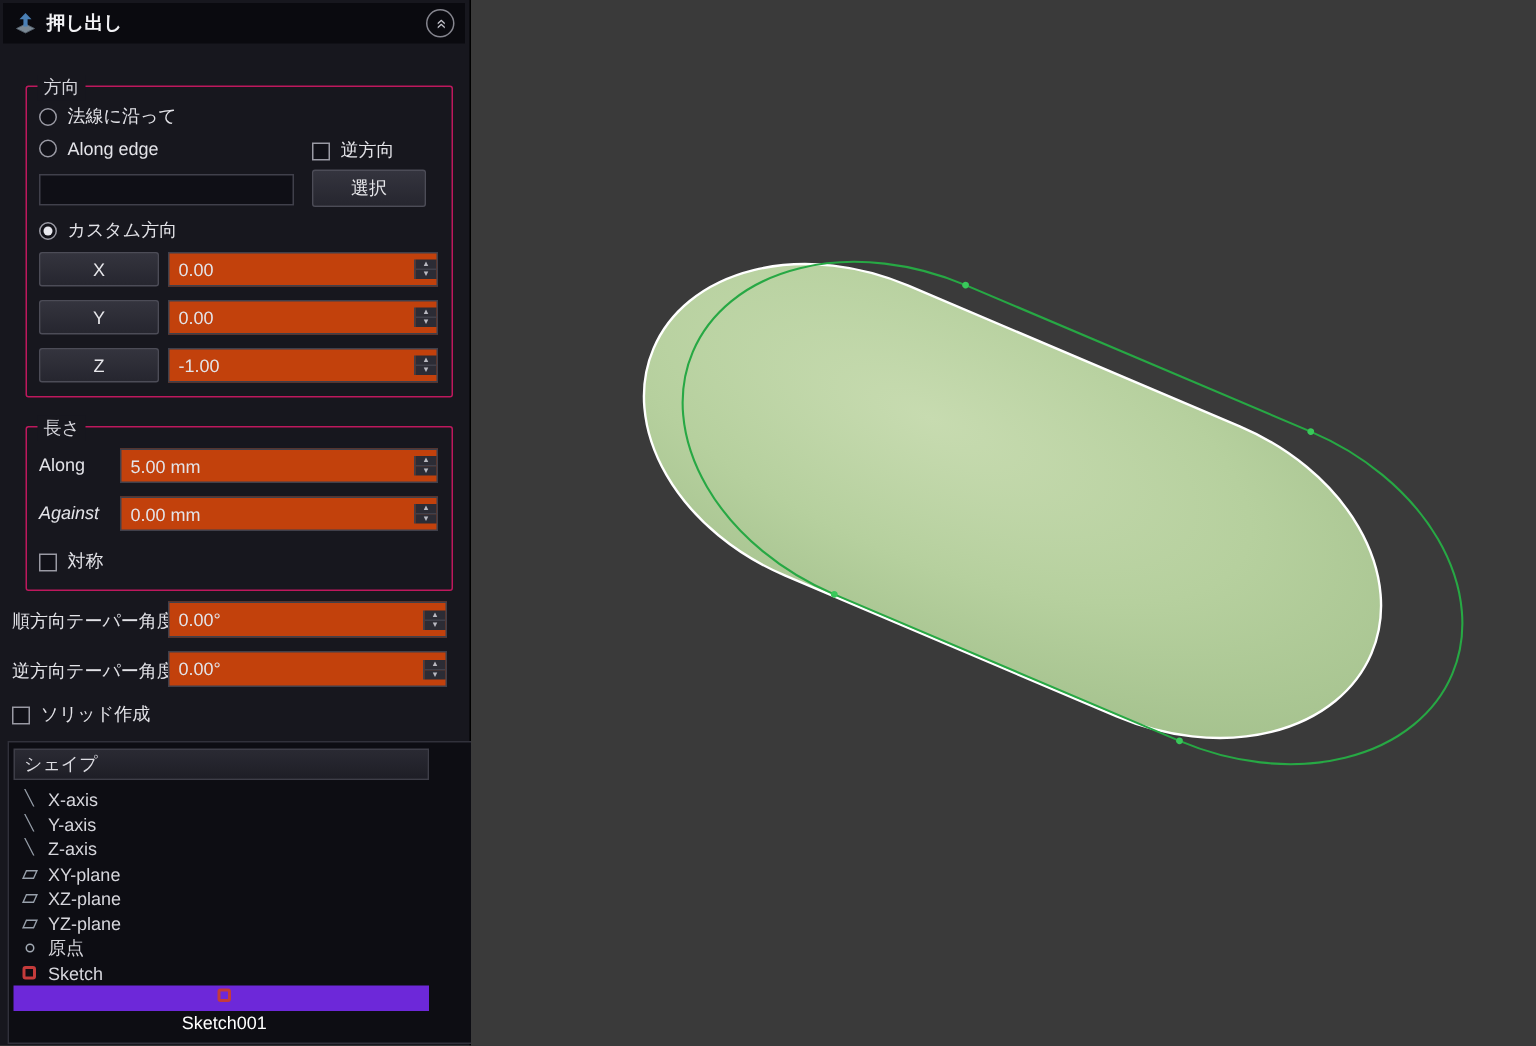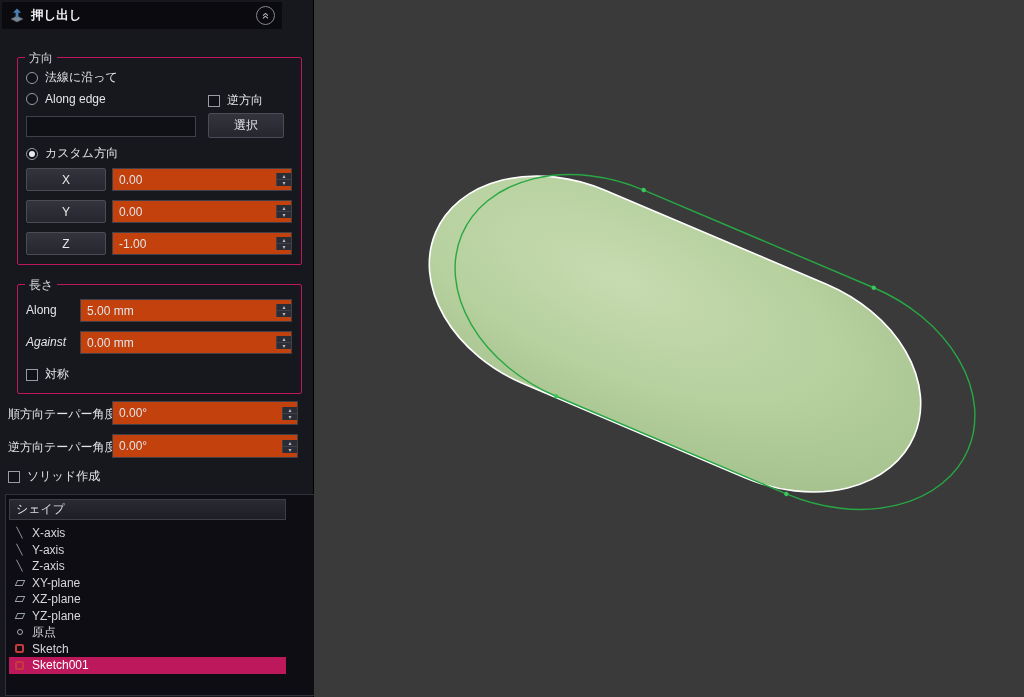--- a/index.html
+++ b/index.html
@@ -4,21 +4,21 @@
 <style>
   html,body{margin:0;padding:0;}
   body{
     width:1024px;height:697px;overflow:hidden;position:relative;
     background:#3a3a3a;
     font-family:"Liberation Sans","DejaVu Sans",sans-serif;
     -webkit-font-smoothing:antialiased;
   }
   
   .panel{position:absolute;left:0;top:0;width:314px;height:697px;background:#17171e;border-right:1px solid #000;box-sizing:border-box;}
-  .header{position:absolute;left:2px;top:2px;width:280px;height:27px;background:#0a0a0f;display:flex;align-items:center;gap:6px;padding:4px 7px;box-sizing:border-box;}
+  .header{position:absolute;left:2px;top:2px;width:308px;height:27px;background:#0a0a0f;display:flex;align-items:center;gap:6px;padding:4px 7px;box-sizing:border-box;}
   .htitle{font-size:12.5px;font-weight:bold;color:#f2f2f5;}
   .collapse{margin-left:auto;width:19px;height:19px;border-radius:50%;border:1px solid #86868f;color:#c2c2ca;display:flex;align-items:center;justify-content:center;box-sizing:border-box;}
   .collapse::before{content:"\00BB";transform:rotate(-90deg);font-size:12px;line-height:1;display:block;}
 
   .group{position:absolute;border:1px solid #be185d;border-radius:2px;}
   .gtitle{position:absolute;top:-8px;left:7px;background:#17171e;padding:0 4px;font-size:12px;color:#d6d6dc;}
 
   .radio{position:absolute;display:flex;align-items:center;gap:7px;}
   .rdot{width:12px;height:12px;border-radius:50%;border:1px solid #9a9aa4;background:#111118;box-sizing:border-box;position:relative;flex:none;}
   .radio.checked .rdot::after{content:"";position:absolute;left:2px;top:2px;width:6px;height:6px;border-radius:50%;background:#e9e9ef;}
@@ -37,21 +37,21 @@
   .su,.sd{flex:1;display:flex;align-items:center;justify-content:center;background:#2c2c35;color:#b8b8c0;font-size:6px;line-height:1;}
   .su{border-bottom:1px solid #40404b;}
   .su::before{content:"\25B4";}
   .sd::before{content:"\25BE";}
 
   
   .shape-list{position:absolute;left:5px;top:494px;width:340px;height:202px;background:#0d0d13;border:1px solid #31313b;box-sizing:border-box;}
   .list-header{position:absolute;left:3px;top:4px;width:277px;height:21px;background:linear-gradient(#2a2a33,#1e1e26);border:1px solid #3e3e48;box-sizing:border-box;font-size:12px;color:#dcdce2;display:flex;align-items:center;padding-left:6px;}
   .list-rows{position:absolute;left:3px;top:30px;width:277px;}
   .lrow{height:16.5px;display:flex;align-items:center;gap:6px;padding-left:4px;font-size:12px;color:#d6d6dc;box-sizing:border-box;}
-  .lrow.sel{background:#be185d;color:#fff;}
+  .lrow.sel{background:#6d28d9;color:#fff;flex-direction:column;}
   .licon{width:13px;height:12px;display:inline-flex;align-items:center;justify-content:center;flex:none;}
   .licon.axis::before{content:"\2572";font-size:10px;color:#98a0ab;line-height:1;}
   .licon.plane::before{content:"";width:8px;height:6px;border:1px solid #98a0ab;transform:skewX(-24deg);box-sizing:border-box;}
   .licon.origin::before{content:"";width:6px;height:6px;border:1px solid #a2aab4;border-radius:50%;box-sizing:border-box;}
   .licon.sketch::before{content:"";width:9px;height:9px;border:2px solid #c43b3b;border-radius:2px;box-sizing:border-box;}
   .scrollbar{position:absolute;right:2px;top:2px;width:11px;height:194px;background:#15151c;}
   .sb-thumb{position:absolute;left:1px;right:1px;top:26px;height:118px;background:#3e3e49;border:1px solid #50505c;box-sizing:border-box;}
   .sb-step{position:absolute;left:1px;right:1px;top:1px;height:9px;background:#34343e;}
 
   

